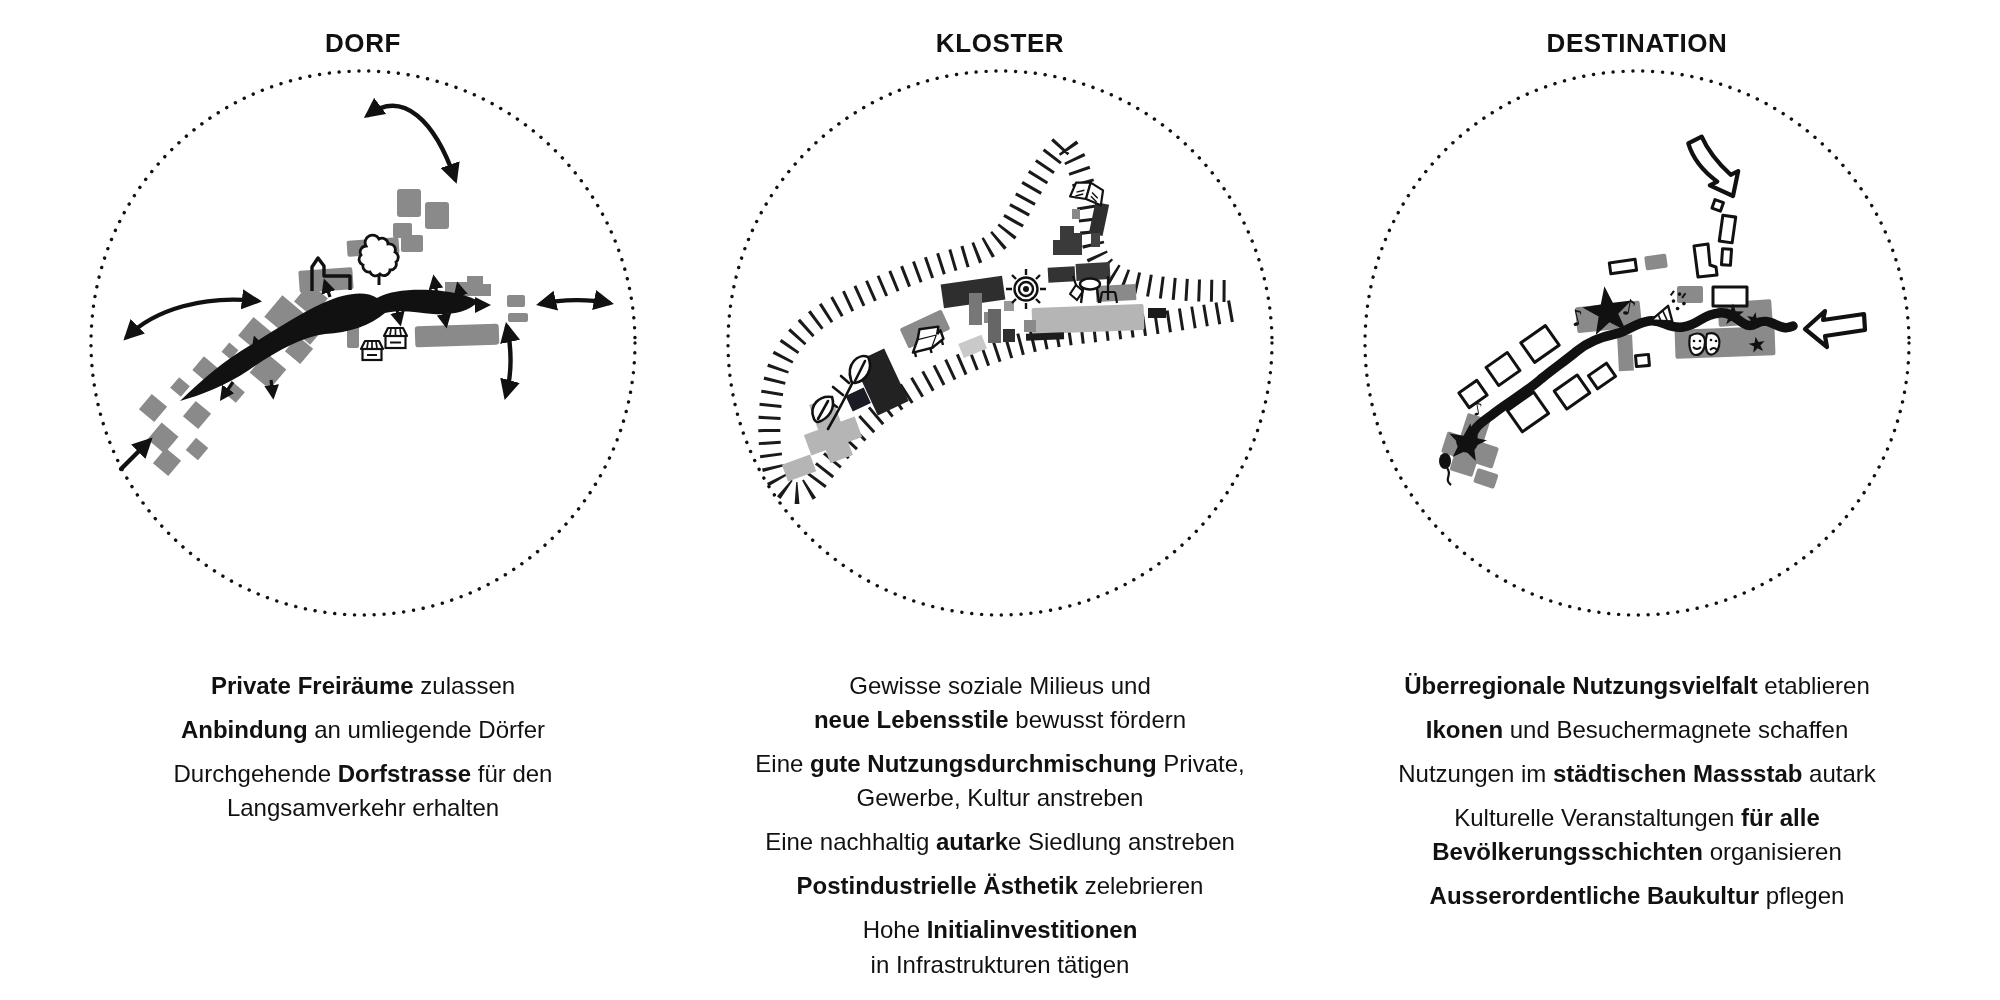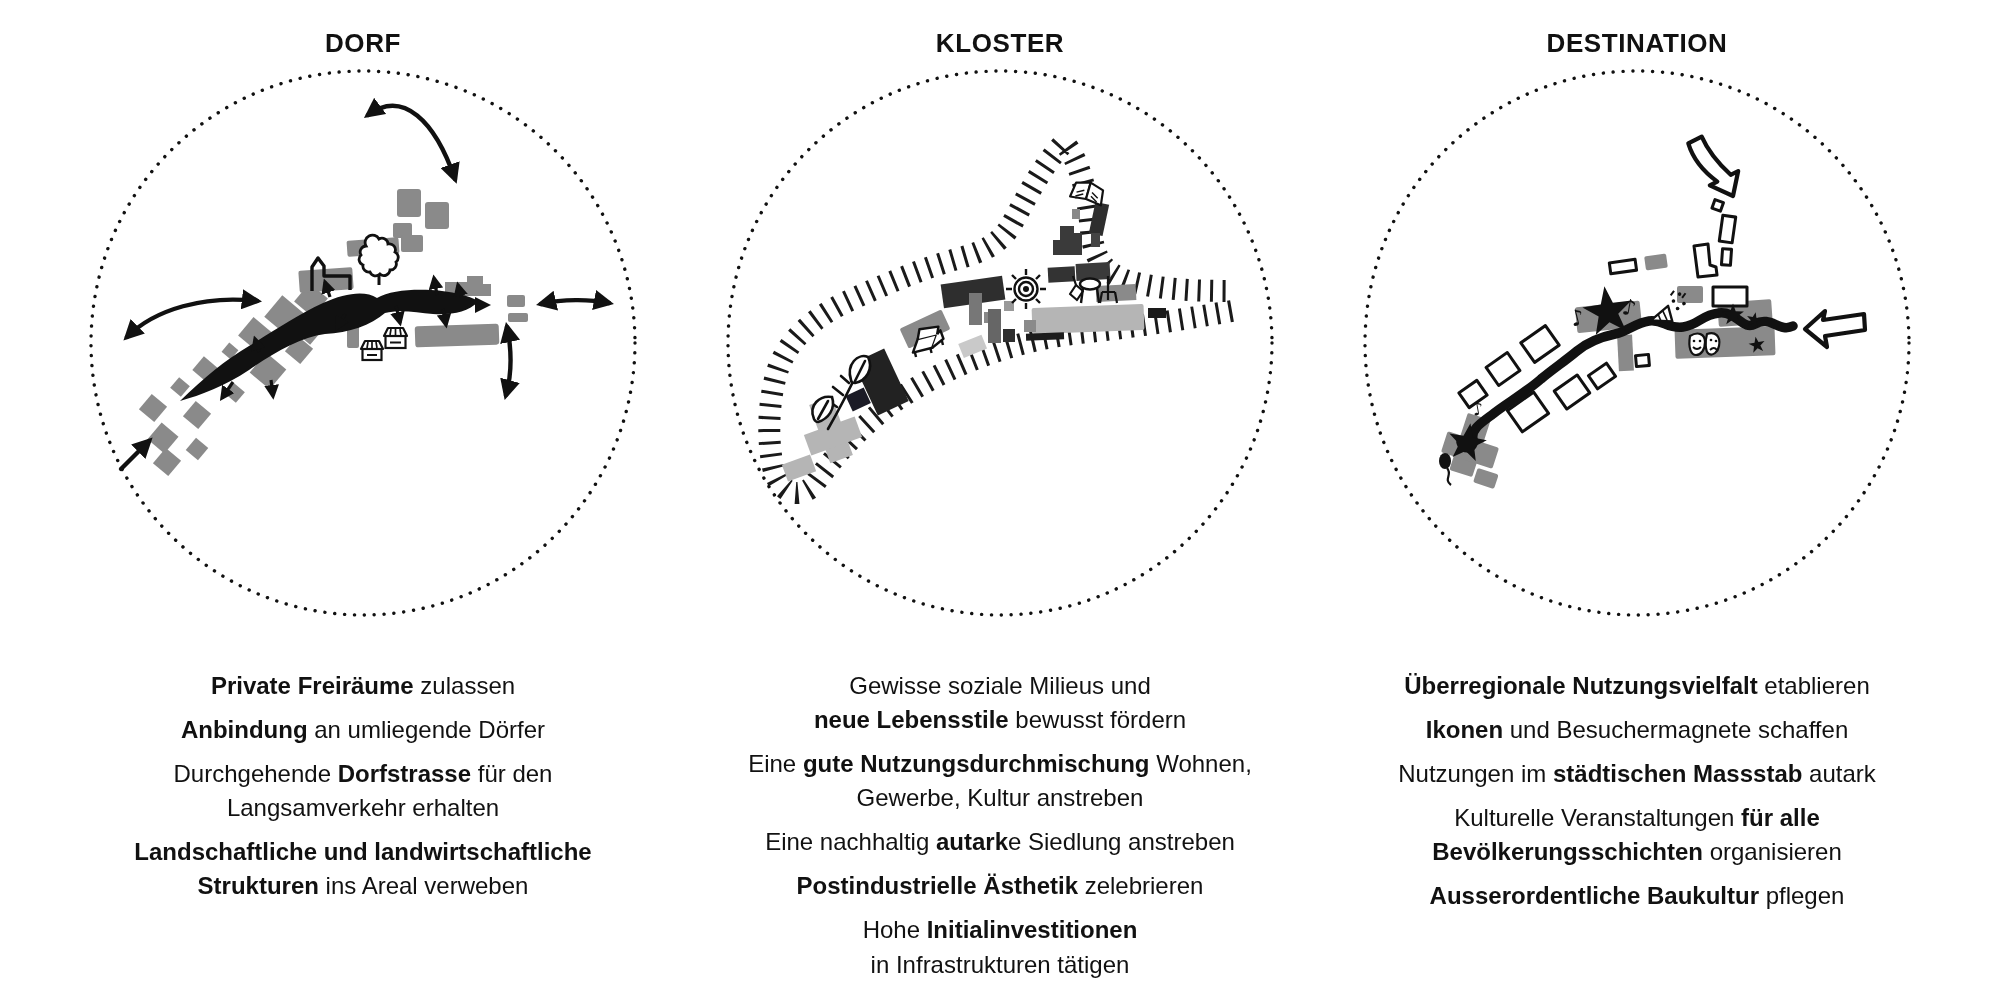--- a/index.html
+++ b/index.html
@@ -122,21 +122,20 @@
         <path d="M458,241 C480,236 506,236 526,240" marker-start="url(#ahd)" marker-end="url(#ahd)"></path>
         <path d="M424,264 C429,288 429,310 423,332" marker-start="url(#ahd)" marker-end="url(#ahd)"></path>
         <path d="M38,406 L66,378" marker-end="url(#ahd)"></path>
       </g>
     </svg>
 
     <div class="bullets">
         <p><b>Private Freiräume</b><span> zulassen</span></p>
         <p><b>Anbindung</b><span> an umliegende Dörfer</span></p>
         <p><span>Durchgehende </span><b>Dorfstrasse</b><span> für den</span><br><span>Langsamverkehr erhalten</span></p>
-        <p><b>Landschaftliche und landwirtschaftliche</b><br><b>Strukturen</b><span> ins Areal verweben</span></p>
       </div>
   </div>
 
   <div class="panel">
     <div class="panel-title">KLOSTER</div>
 
     <svg class="sketch" viewBox="0 0 560 560">
       <circle cx="280" cy="280" r="272" fill="none" stroke="#111" stroke-width="3.4" stroke-dasharray="0.1 9.8" stroke-linecap="round"></circle>
 
       <path d="M512,248 C455,258 405,265 368,269 C330,273 296,281 266,292 C232,304 197,322 167,344
@@ -205,21 +204,21 @@
 
       <g transform="translate(366,136) rotate(16)" stroke="#111" stroke-linejoin="round">
         <path d="M-16,2 L-14,-13 L0,-17 L0,0 Z" fill="#fff" stroke-width="2.2"></path>
         <path d="M0,0 L0,-17 L14,-13 L16,2 Z" fill="#fff" stroke-width="2.2"></path>
         <path d="M-11,-4 L-4,-8 M-11,0 L-4,-4 M4,-8 L11,-4 M4,-4 L11,0" stroke-width="1.4" fill="none"></path>
       </g>
     </svg>
 
     <div class="bullets">
         <p><span>Gewisse soziale Milieus und</span><br><b>neue Lebensstile</b><span> bewusst fördern</span></p>
-        <p><span>Eine </span><b>gute Nutzungsdurchmischung</b><span> Wohnen,</span><br><span>Gewerbe, Kultur anstreben</span></p>
+        <p><span>Eine </span><b>gute Nutzungsdurchmischung</b><span> Private,</span><br><span>Gewerbe, Kultur anstreben</span></p>
         <p><span>Eine nachhaltig </span><b>autark</b><span>e Siedlung anstreben</span></p>
         <p><b>Postindustrielle Ästhetik</b><span> zelebrieren</span></p>
         <p><span>Hohe </span><b>Initialinvestitionen</b><br><span>in Infrastrukturen tätigen</span></p>
       </div>
   </div>
 
   <div class="panel">
     <div class="panel-title">DESTINATION</div>
 
     <svg class="sketch" viewBox="0 0 560 560">

